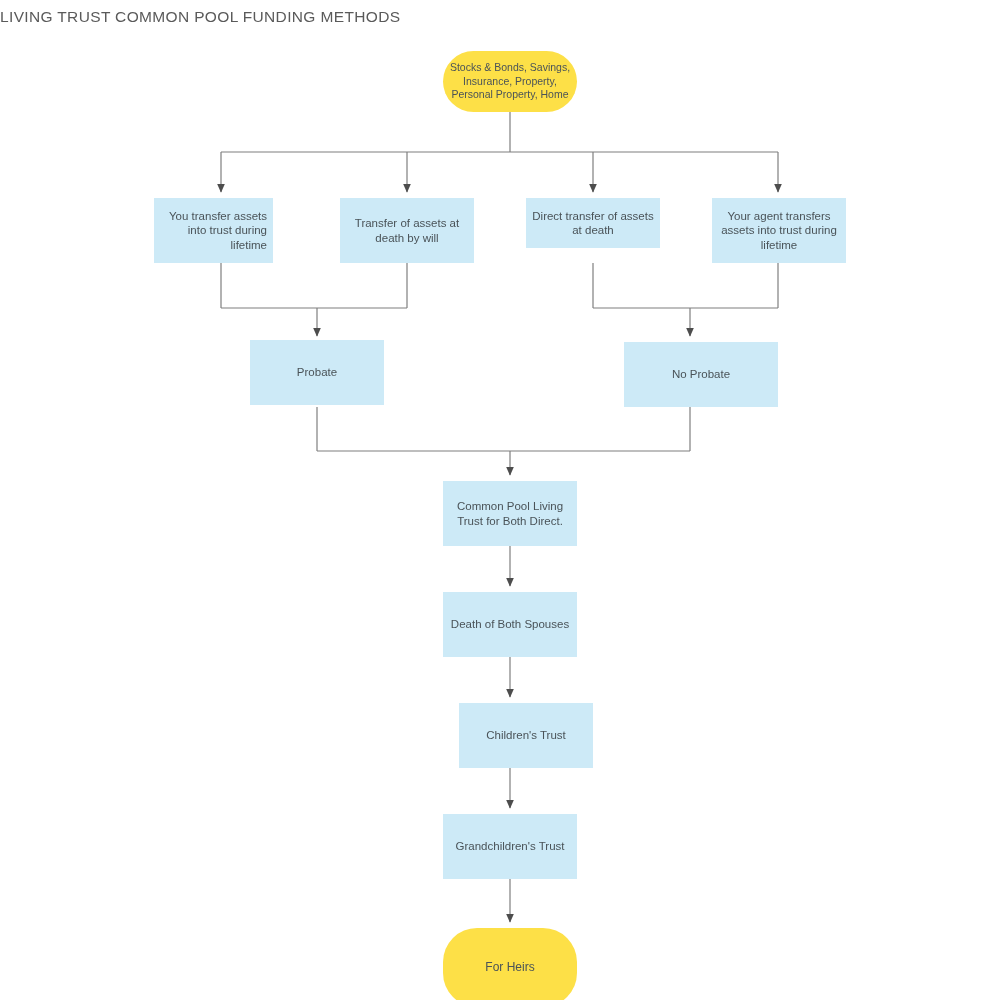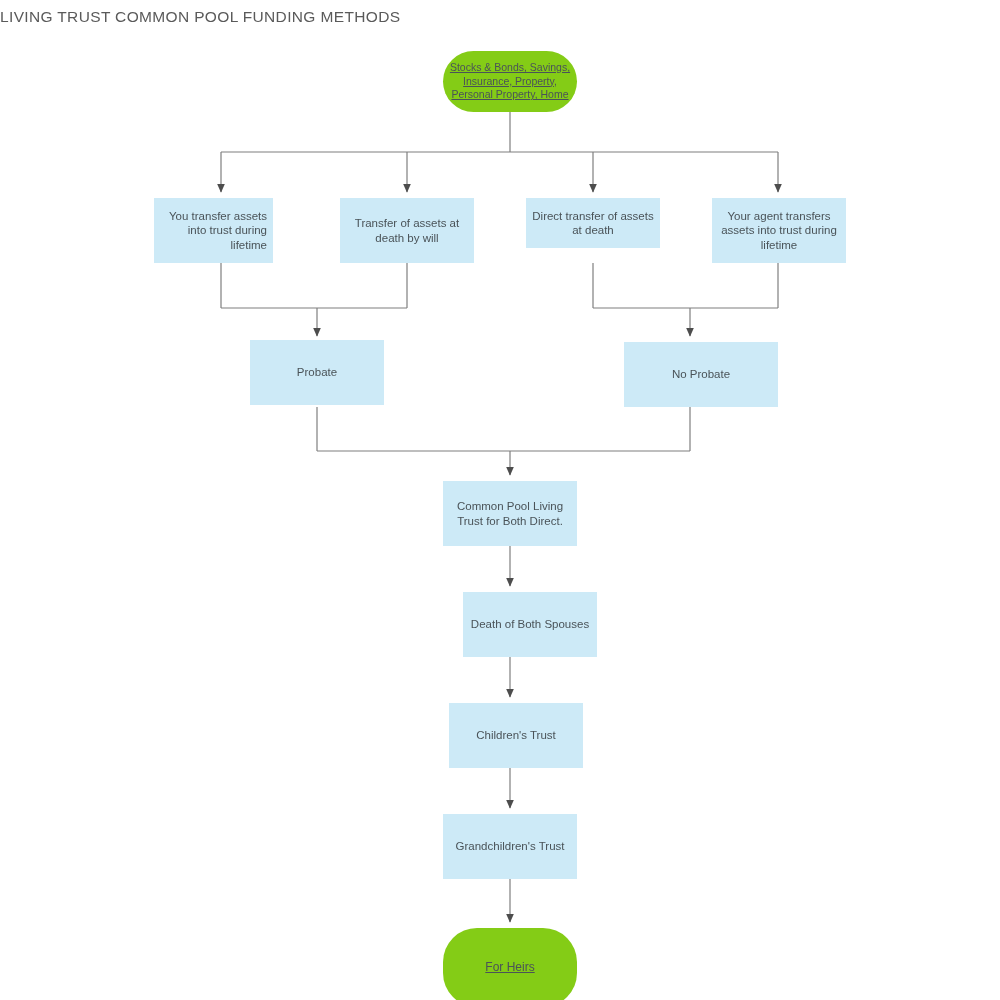--- a/index.html
+++ b/index.html
@@ -48,23 +48,22 @@
     text-align: center;
     color: #4a5358;
     font-size: 11.5px;
     line-height: 14.5px;
     padding: 2px 6px;
   }
   .node.rect {
     background: #cdeaf7;
   }
   .node.terminator {
-    background: #84cc16;
+    background: #fde047;
     border-radius: 34px;
-    text-decoration: underline;
   }
   .node-label {
     display: block;
     width: 100%;
   }
   .node.n-top .node-label { font-size: 10.5px; line-height: 13.5px; }
   .node.n-heirs .node-label { font-size: 12px; }
 </style>
 </head>
 <body>
@@ -138,25 +137,25 @@
   </div>
 
   <div class="node rect" style="left:624px; top:342px; width:154px; height:65px;">
     <span class="node-label">No Probate</span>
   </div>
 
   <div class="node rect" style="left:443px; top:481px; width:134px; height:65px;">
     <span class="node-label">Common Pool Living Trust for Both Direct.</span>
   </div>
 
-  <div class="node rect" style="left:463px; top:592px; width:134px; height:65px;">
+  <div class="node rect" style="left:443px; top:592px; width:134px; height:65px;">
     <span class="node-label">Death of Both Spouses</span>
   </div>
 
-  <div class="node rect" style="left:449px; top:703px; width:134px; height:65px;">
+  <div class="node rect" style="left:459px; top:703px; width:134px; height:65px;">
     <span class="node-label">Children's Trust</span>
   </div>
 
   <div class="node rect" style="left:443px; top:814px; width:134px; height:65px;">
     <span class="node-label">Grandchildren's Trust</span>
   </div>
 
   <div class="node terminator n-heirs" style="left:443px; top:928px; width:134px; height:79px;">
     <span class="node-label">For Heirs</span>
   </div>

